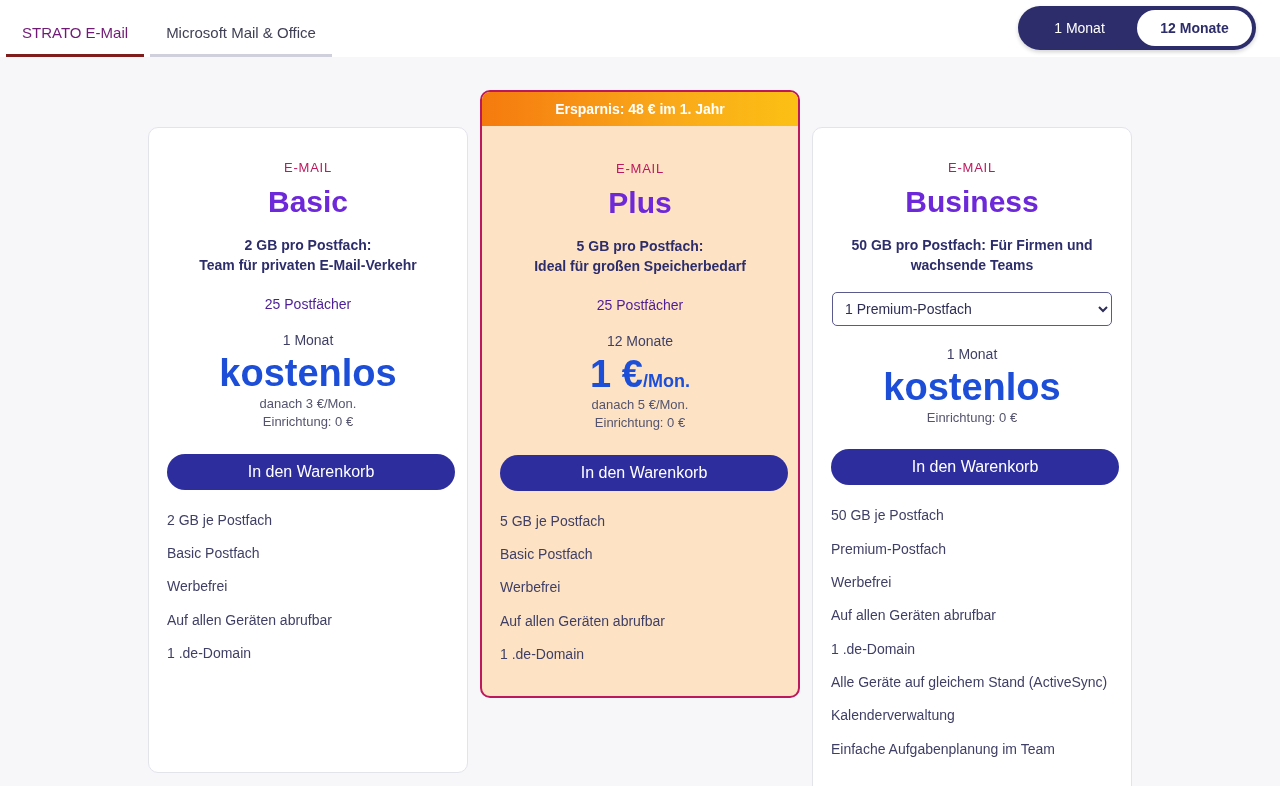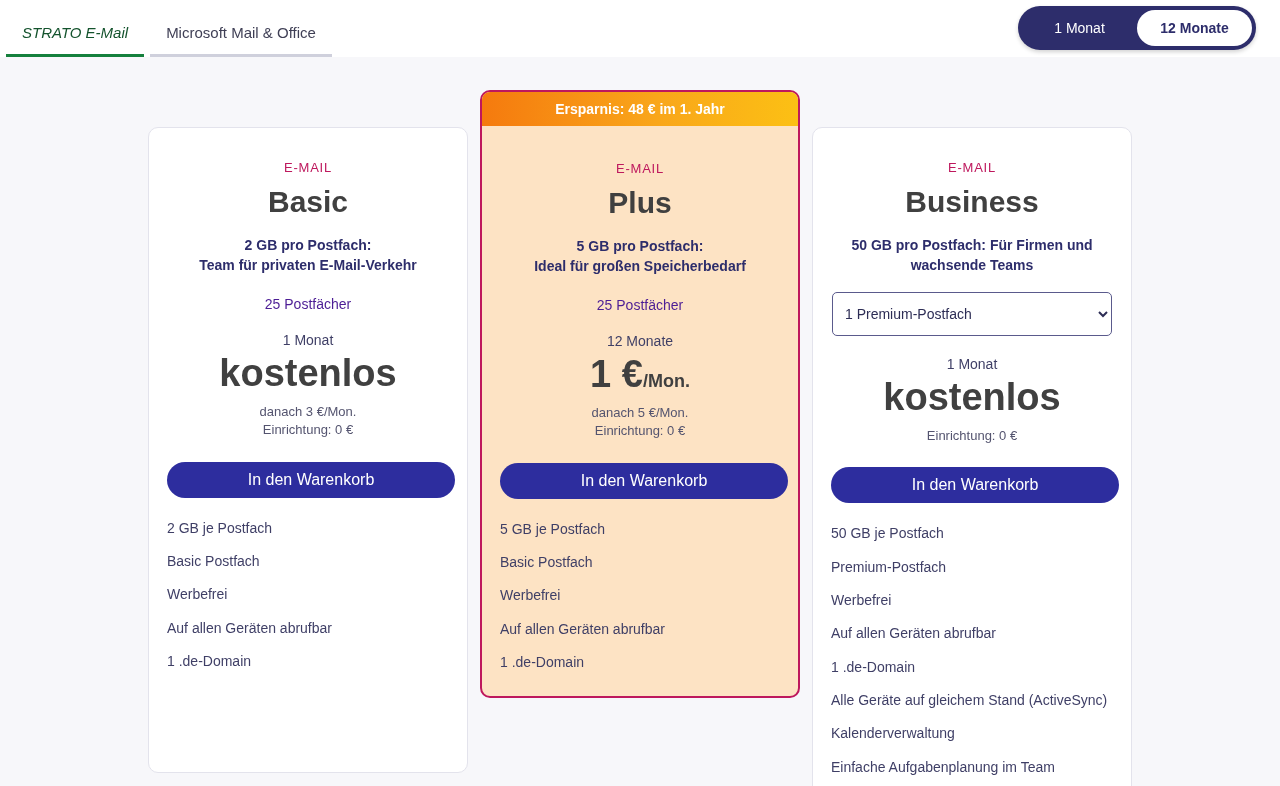--- a/index.html
+++ b/index.html
@@ -28,23 +28,22 @@
     font-size: 15px;
     color: #3f3f55;
     padding: 0 16px 14px 16px;
     margin-left: 6px;
     cursor: pointer;
     border-bottom: 3px solid transparent;
     line-height: 1;
     white-space: nowrap;
   }
   .tab.active {
-    color: #14532d;
-    border-bottom: 3px solid #15803d;
-    font-style: italic;
+    color: #701a75;
+    border-bottom: 3px solid #7f1d1d;
   }
   .tab.secondary {
     border-bottom: 3px solid #cfd0dc;
   }
 
   
   .toggle {
     position: absolute;
     top: 6px; right: 24px;
     width: 238px; height: 44px;
@@ -116,21 +115,21 @@
     letter-spacing: 0.8px;
     color: #be185d;
   }
   .card.plus .kicker { margin-top: 35px; }
 
   .title {
     margin-top: 10px;
     text-align: center;
     font-size: 30px;
     font-weight: bold;
-    color: #404040;
+    color: #6d28d9;
   }
   .subtitle {
     margin-top: 16px;
     text-align: center;
     font-size: 14px;
     font-weight: bold;
     color: #2d2d6b;
     line-height: 1.45;
     padding: 0 4px;
   }
@@ -144,42 +143,42 @@
     margin-top: 20px;
     text-align: center;
     font-size: 14px;
     color: #3f3f66;
   }
   .price {
     margin-top: 4px;
     text-align: center;
     font-size: 38px;
     font-weight: bold;
-    color: #404040;
+    color: #1d4ed8;
     line-height: 1.15;
   }
   .price .per {
     font-size: 18px;
     font-weight: bold;
   }
   .fineprint {
-    margin-top: 8px;
+    margin-top: 0;
     text-align: center;
     font-size: 13px;
     color: #54546f;
     line-height: 1.4;
   }
 
   .select-wrap {
     margin-top: 16px;
     padding: 0 1px;
   }
   select.postfach-select {
     width: 100%;
-    height: 44px;
+    height: 34px;
     font-size: 14px;
     font-family: "Liberation Sans", sans-serif;
     color: #2d2d55;
     background: #ffffff;
     border: 1px solid #5a5a8c;
     border-radius: 5px;
     padding: 0 8px;
   }
 
   .cta {

